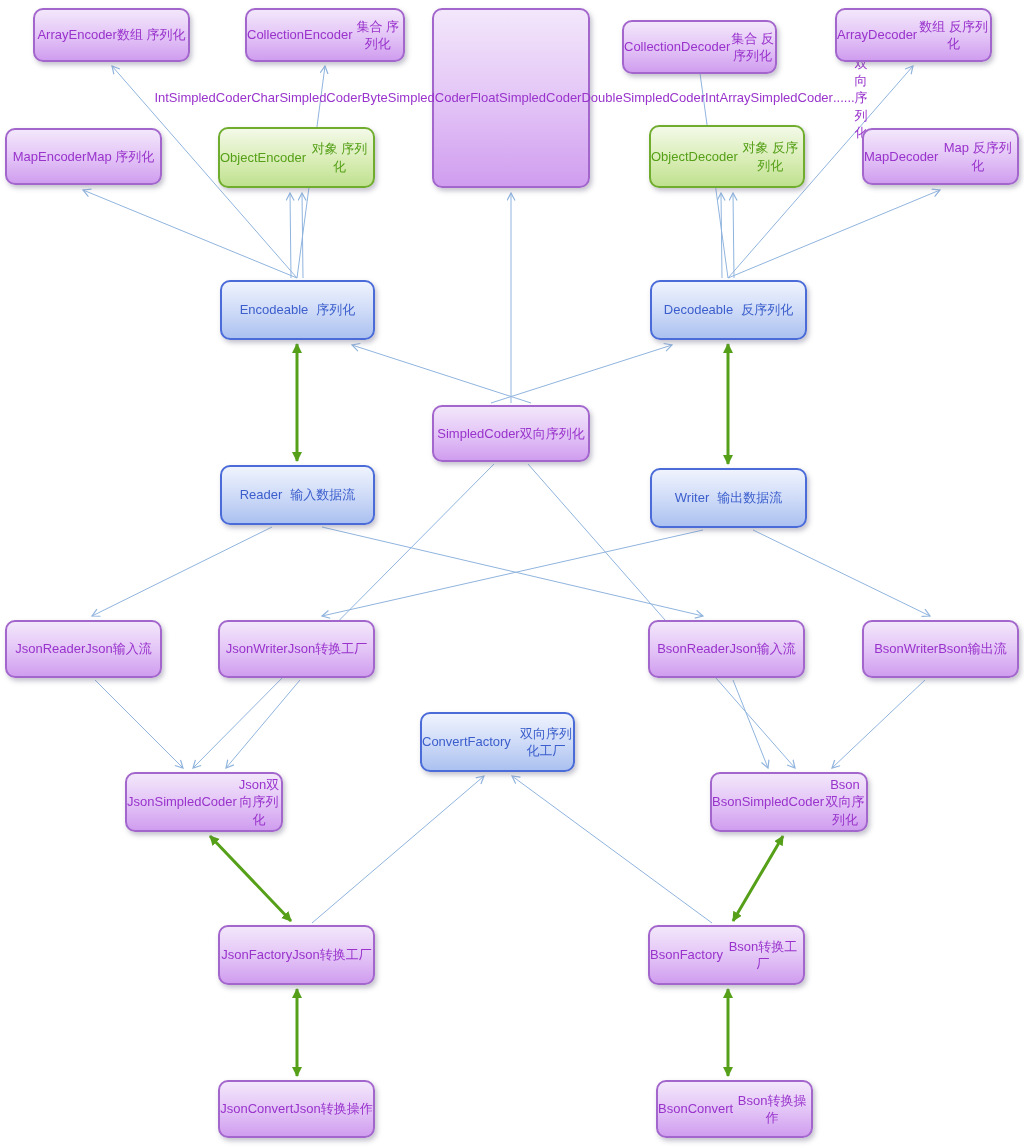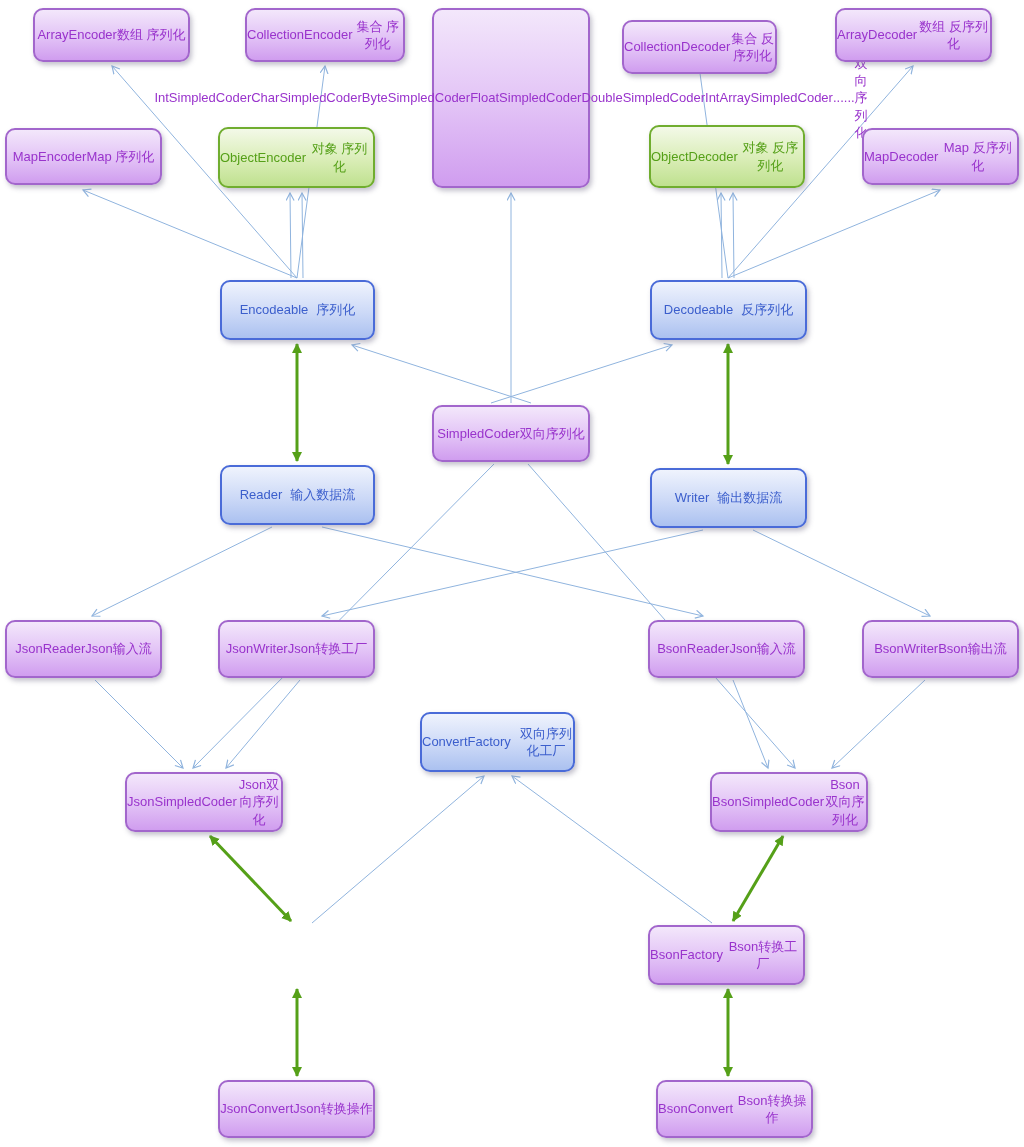--- a/index.html
+++ b/index.html
@@ -157,20 +157,24 @@
 
   <div class="node purple" style="left:125px;top:772px;width:158px;height:60px">
     <span>JsonSimpledCoder</span>
     <span>Json双向序列化</span>
   </div>
   <div class="node purple" style="left:710px;top:772px;width:158px;height:60px">
     <span>BsonSimpledCoder</span>
     <span>Bson双向序列化</span>
   </div>
 
+  <div class="node purple" style="left:218px;top:925px;width:157px;height:60px">
+    <span>JsonFactory</span>
+    <span>Json转换工厂</span>
+  </div>
   <div class="node purple" style="left:218px;top:1080px;width:157px;height:58px">
     <span>JsonConvert</span>
     <span>Json转换操作</span>
   </div>
 
   <div class="node purple" style="left:648px;top:925px;width:157px;height:60px">
     <span>BsonFactory</span>
     <span>Bson转换工厂</span>
   </div>
   <div class="node purple" style="left:656px;top:1080px;width:157px;height:58px">

